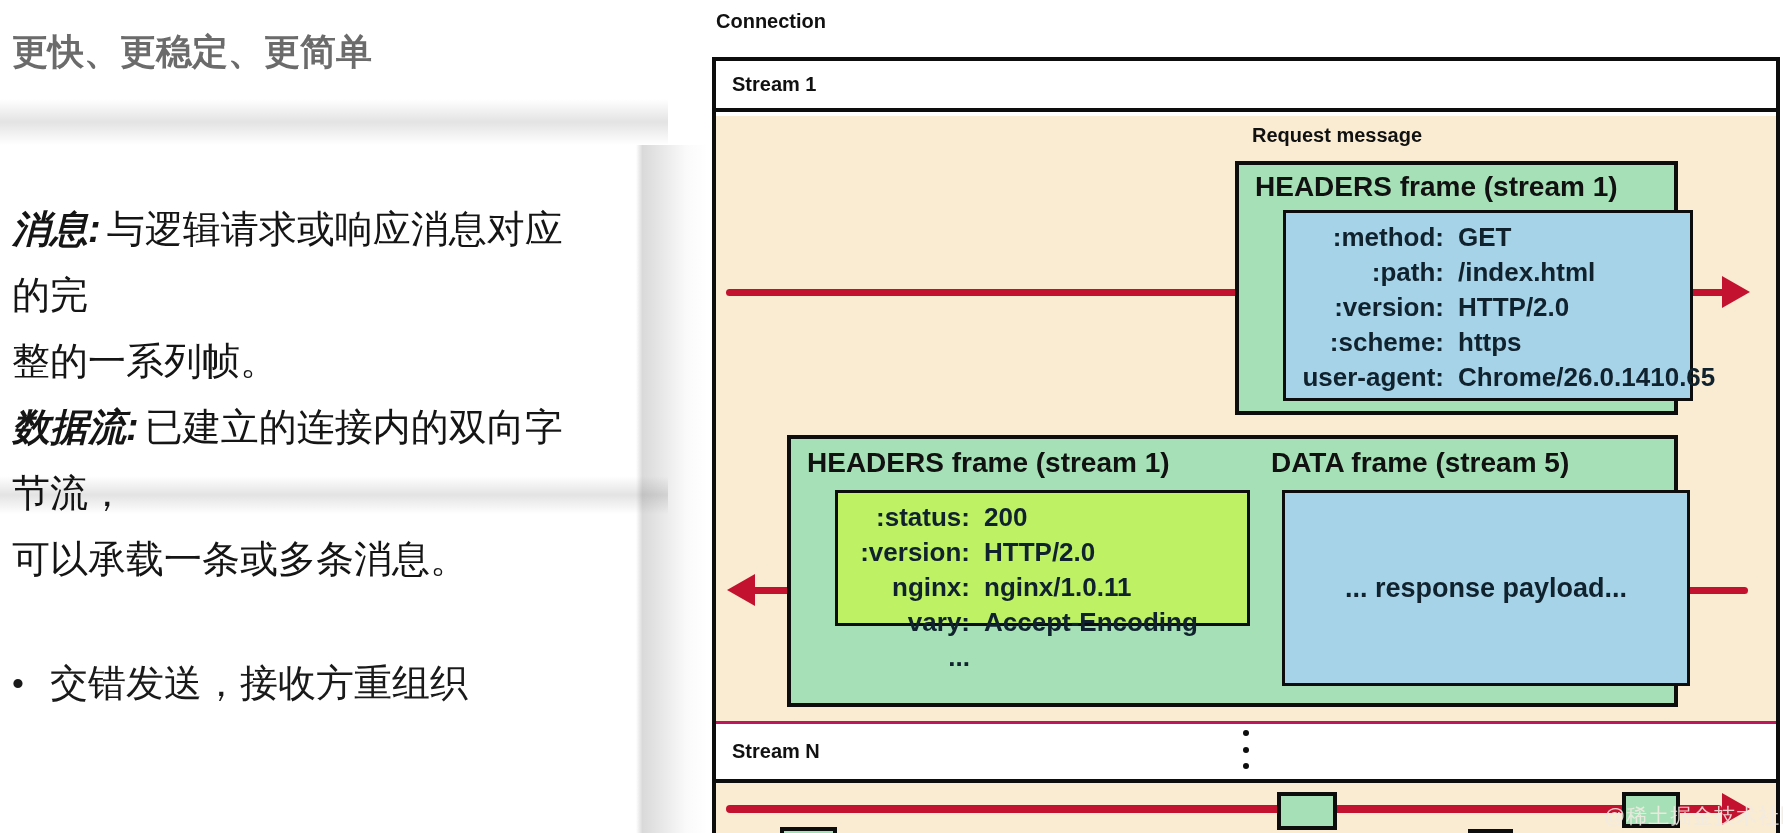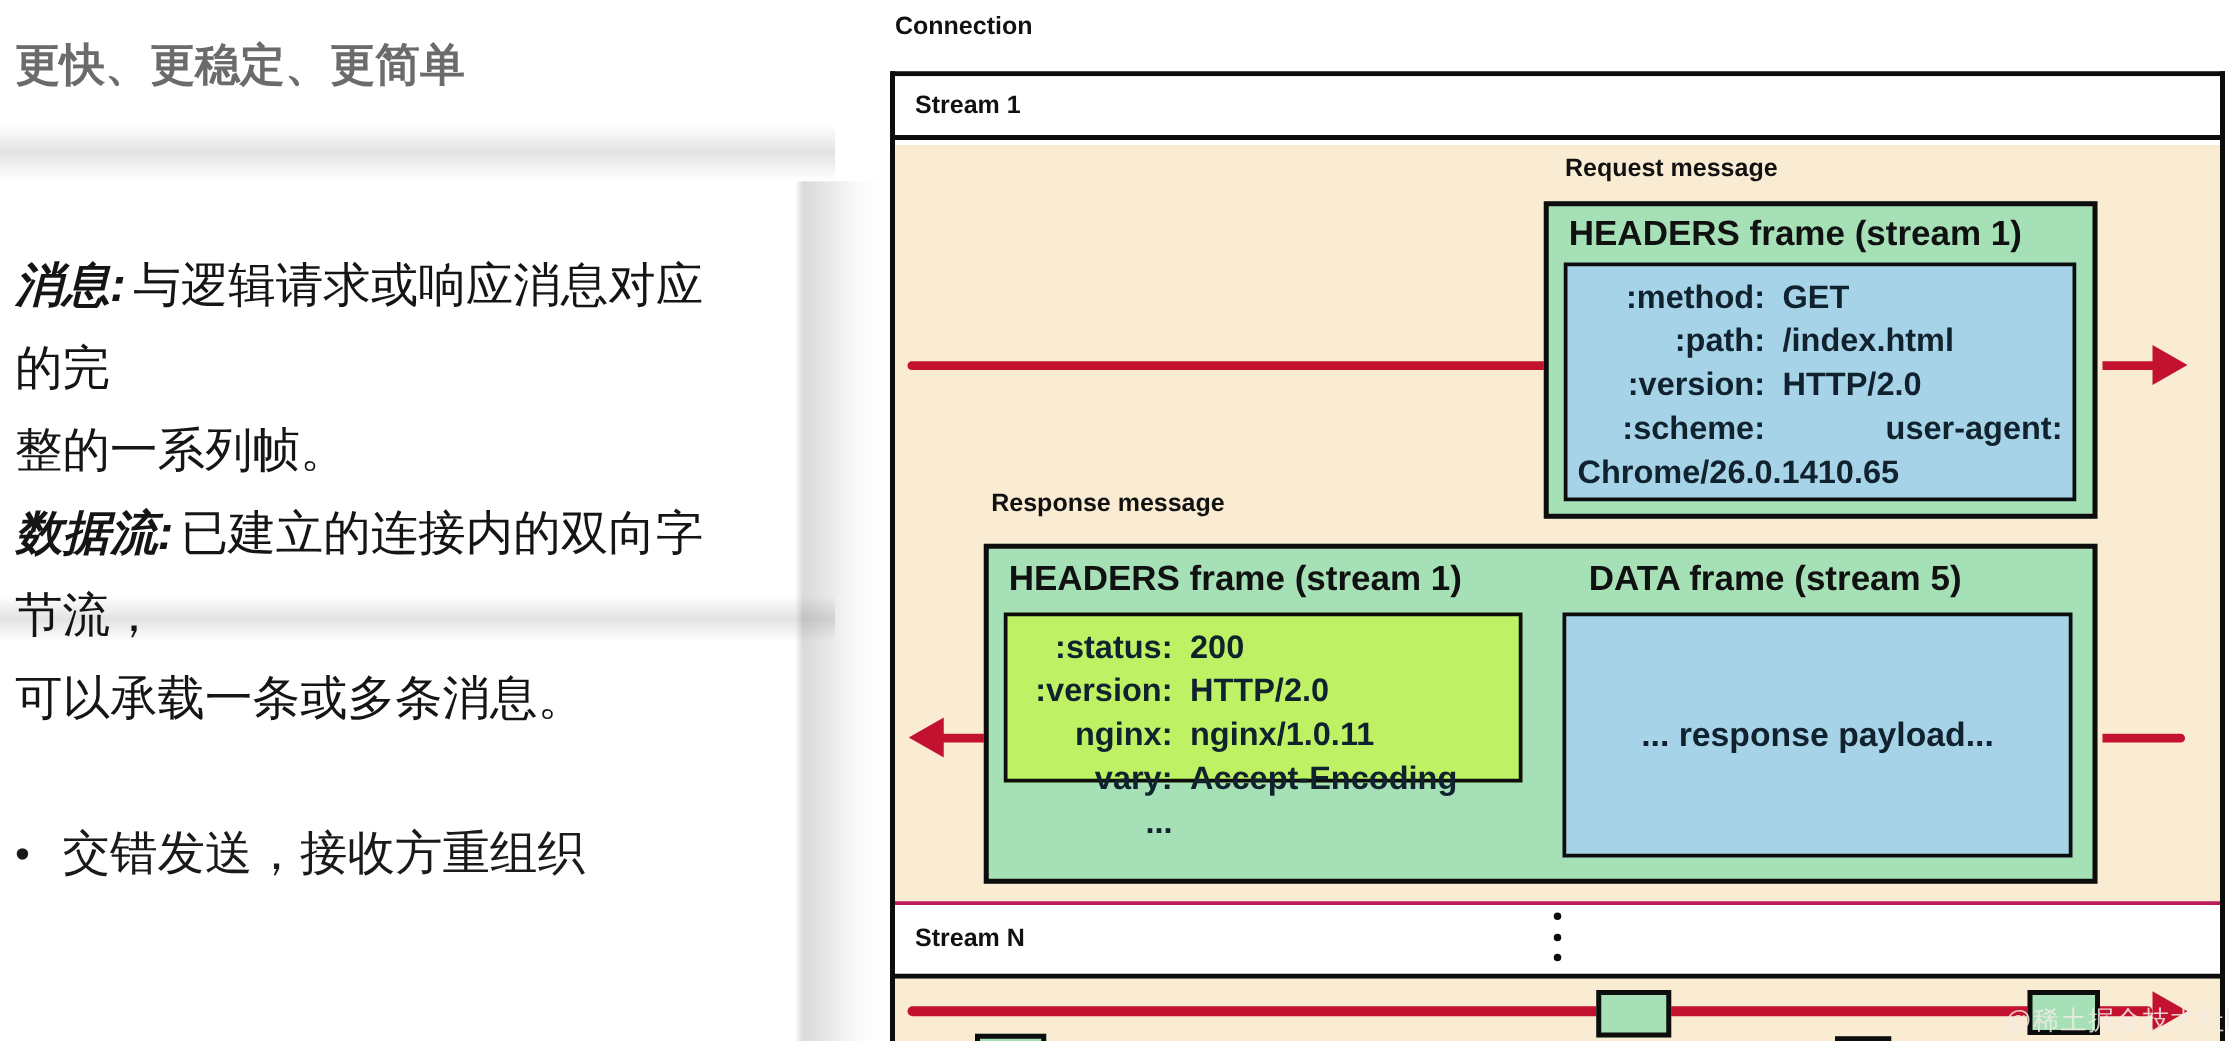--- a/index.html
+++ b/index.html
@@ -34,21 +34,21 @@
         border-top:3px solid #be185d;border-bottom:4px solid #0d0d0d;box-sizing:border-box;
         display:flex;align-items:center;padding-left:16px;}
   #streamN-body{left:716px;top:783px;width:1060px;height:50px;}
 
   .red-line{height:7px;border-radius:4px;z-index:1;}
   .arrowhead-right{width:0;height:0;border-top:16px solid transparent;border-bottom:16px solid transparent;z-index:1;}
   .arrowhead-left{width:0;height:0;border-top:16px solid transparent;border-bottom:16px solid transparent;z-index:1;}
 
   .frame-box{border:4px solid #0d0d0d;z-index:2;box-sizing:border-box;}
   .frame-title{position:absolute;font-size:28px;font-weight:600;color:#111;white-space:nowrap;}
-  .payload-box{position:absolute;border:3px solid #0d0d0d;box-sizing:border-box;}
+  .payload-box{position:absolute;border:3px solid #0d0d0d;box-sizing:border-box;margin-left:32px;}
   .kv-grid{display:grid;grid-template-columns:var(--keyw) 1fr;column-gap:14px;
         padding:7px 8px 0 8px;font-size:26px;font-weight:600;line-height:35px;color:#10222e;}
   .kv-key{text-align:right;white-space:nowrap;}
   .kv-val{text-align:left;white-space:nowrap;}
   #data-payload-text{display:flex;align-items:center;justify-content:center;width:100%;height:100%;
         font-size:27px;font-weight:600;color:#10222e;}
 
   .dot{position:absolute;width:6px;height:6px;border-radius:50%;background:#0d0d0d;z-index:3;}
   .mini-frame{position:absolute;border:4px solid #0d0d0d;z-index:2;box-sizing:border-box;}
 
@@ -104,31 +104,31 @@
     <span class="frame-title" style="left:16px;top:6px;">HEADERS frame (stream 1)</span>
     <div class="payload-box" style="left:12px;top:45px;width:410px;height:191px;background:#a6d3e8;">
       <div class="kv-grid" style="--keyw:150px;">
         <div class="kv-key">:method:</div>
         <div class="kv-val">GET</div>
         <div class="kv-key">:path:</div>
         <div class="kv-val">/index.html</div>
         <div class="kv-key">:version:</div>
         <div class="kv-val">HTTP/2.0</div>
         <div class="kv-key">:scheme:</div>
+        <div class="kv-val">https</div>
         <div class="kv-key">user-agent:</div>
         <div class="kv-val">Chrome/26.0.1410.65</div>
       </div>
     </div>
   </div>
 
   <div class="abs arrowhead-left" style="left:727px;top:574px;border-right:28px solid #c31230;"></div>
   <div class="abs red-line" style="left:752px;top:587px;width:40px;background:#c31230;border-radius:0;"></div>
   <div class="abs red-line" style="left:1682px;top:587px;width:66px;background:#c31230;border-radius:0 4px 4px 0;"></div>
 
-  <div class="abs dg-label" style="left:793px;top:392px;">Response message</div>
 
   <div class="abs frame-box" style="left:787px;top:435px;width:891px;height:272px;background:#a6e0b6;">
     <span class="frame-title" style="left:16px;top:8px;">HEADERS frame (stream 1)</span>
     <span class="frame-title" style="left:480px;top:8px;">DATA frame (stream 5)</span>
 
     <div class="payload-box" style="left:12px;top:51px;width:415px;height:136px;background:#bef264;">
       <div class="kv-grid" style="--keyw:124px;">
         <div class="kv-key">:status:</div>
         <div class="kv-val">200</div>
         <div class="kv-key">:version:</div>

